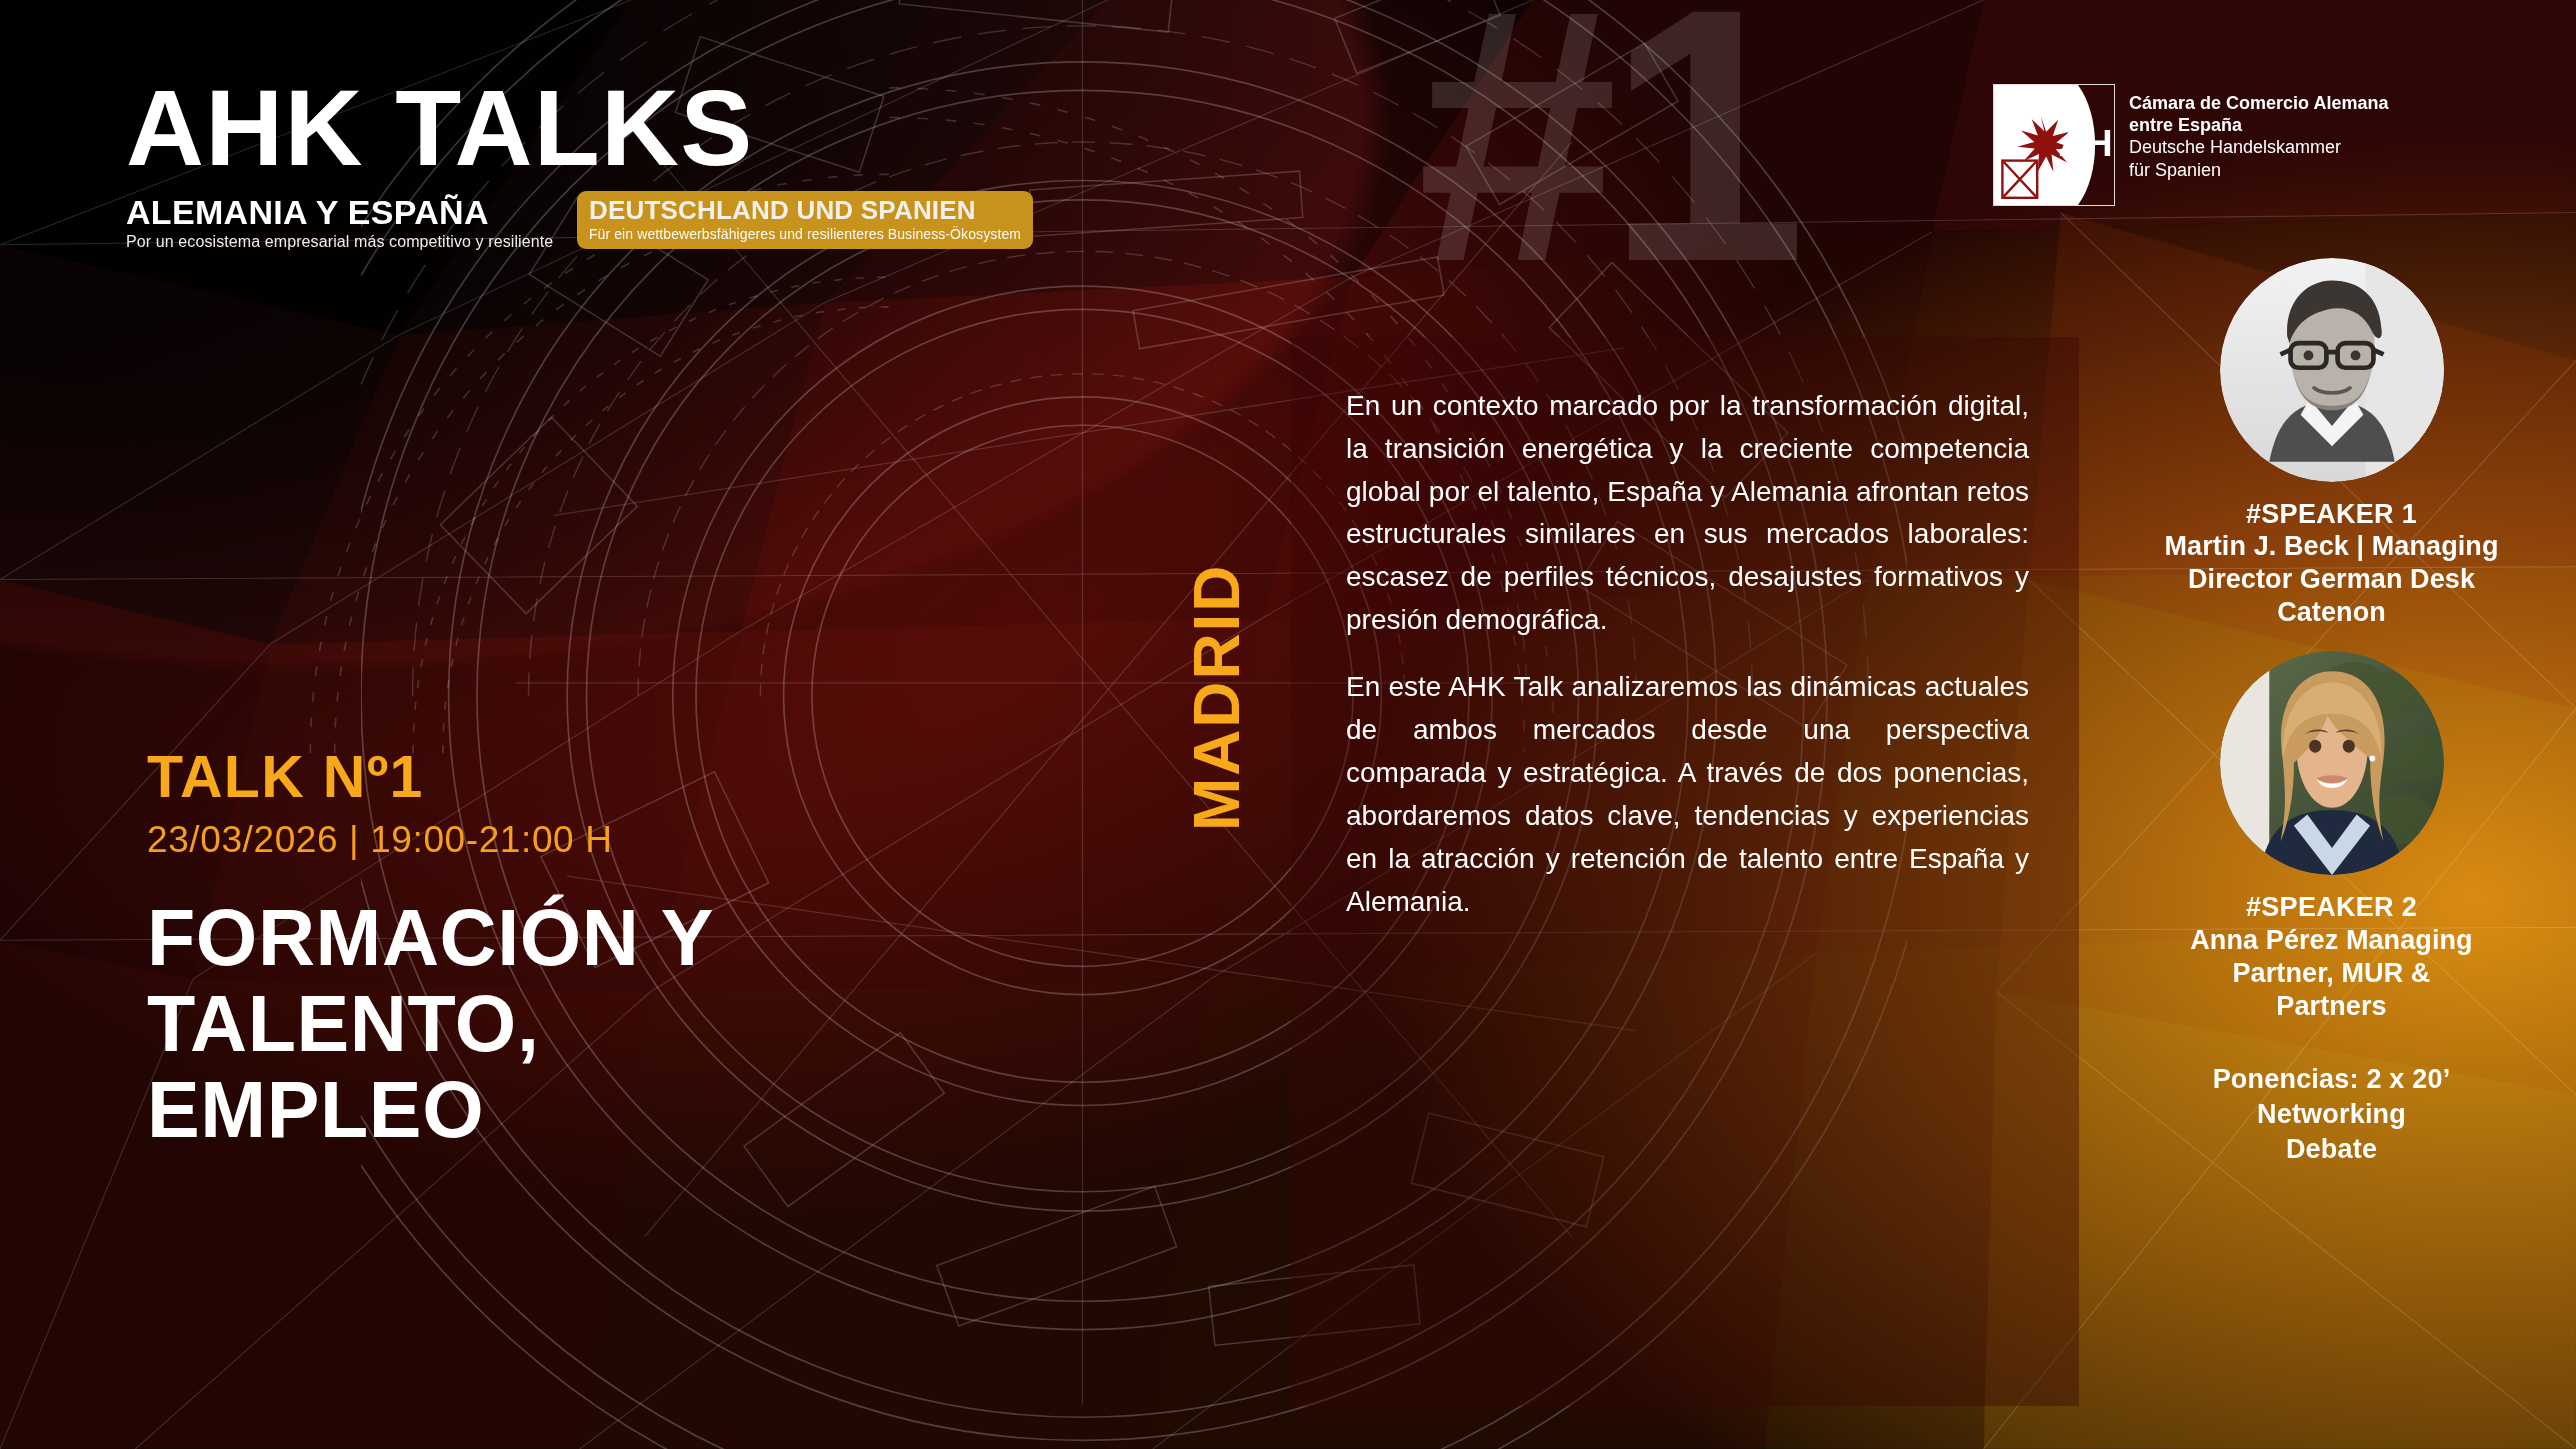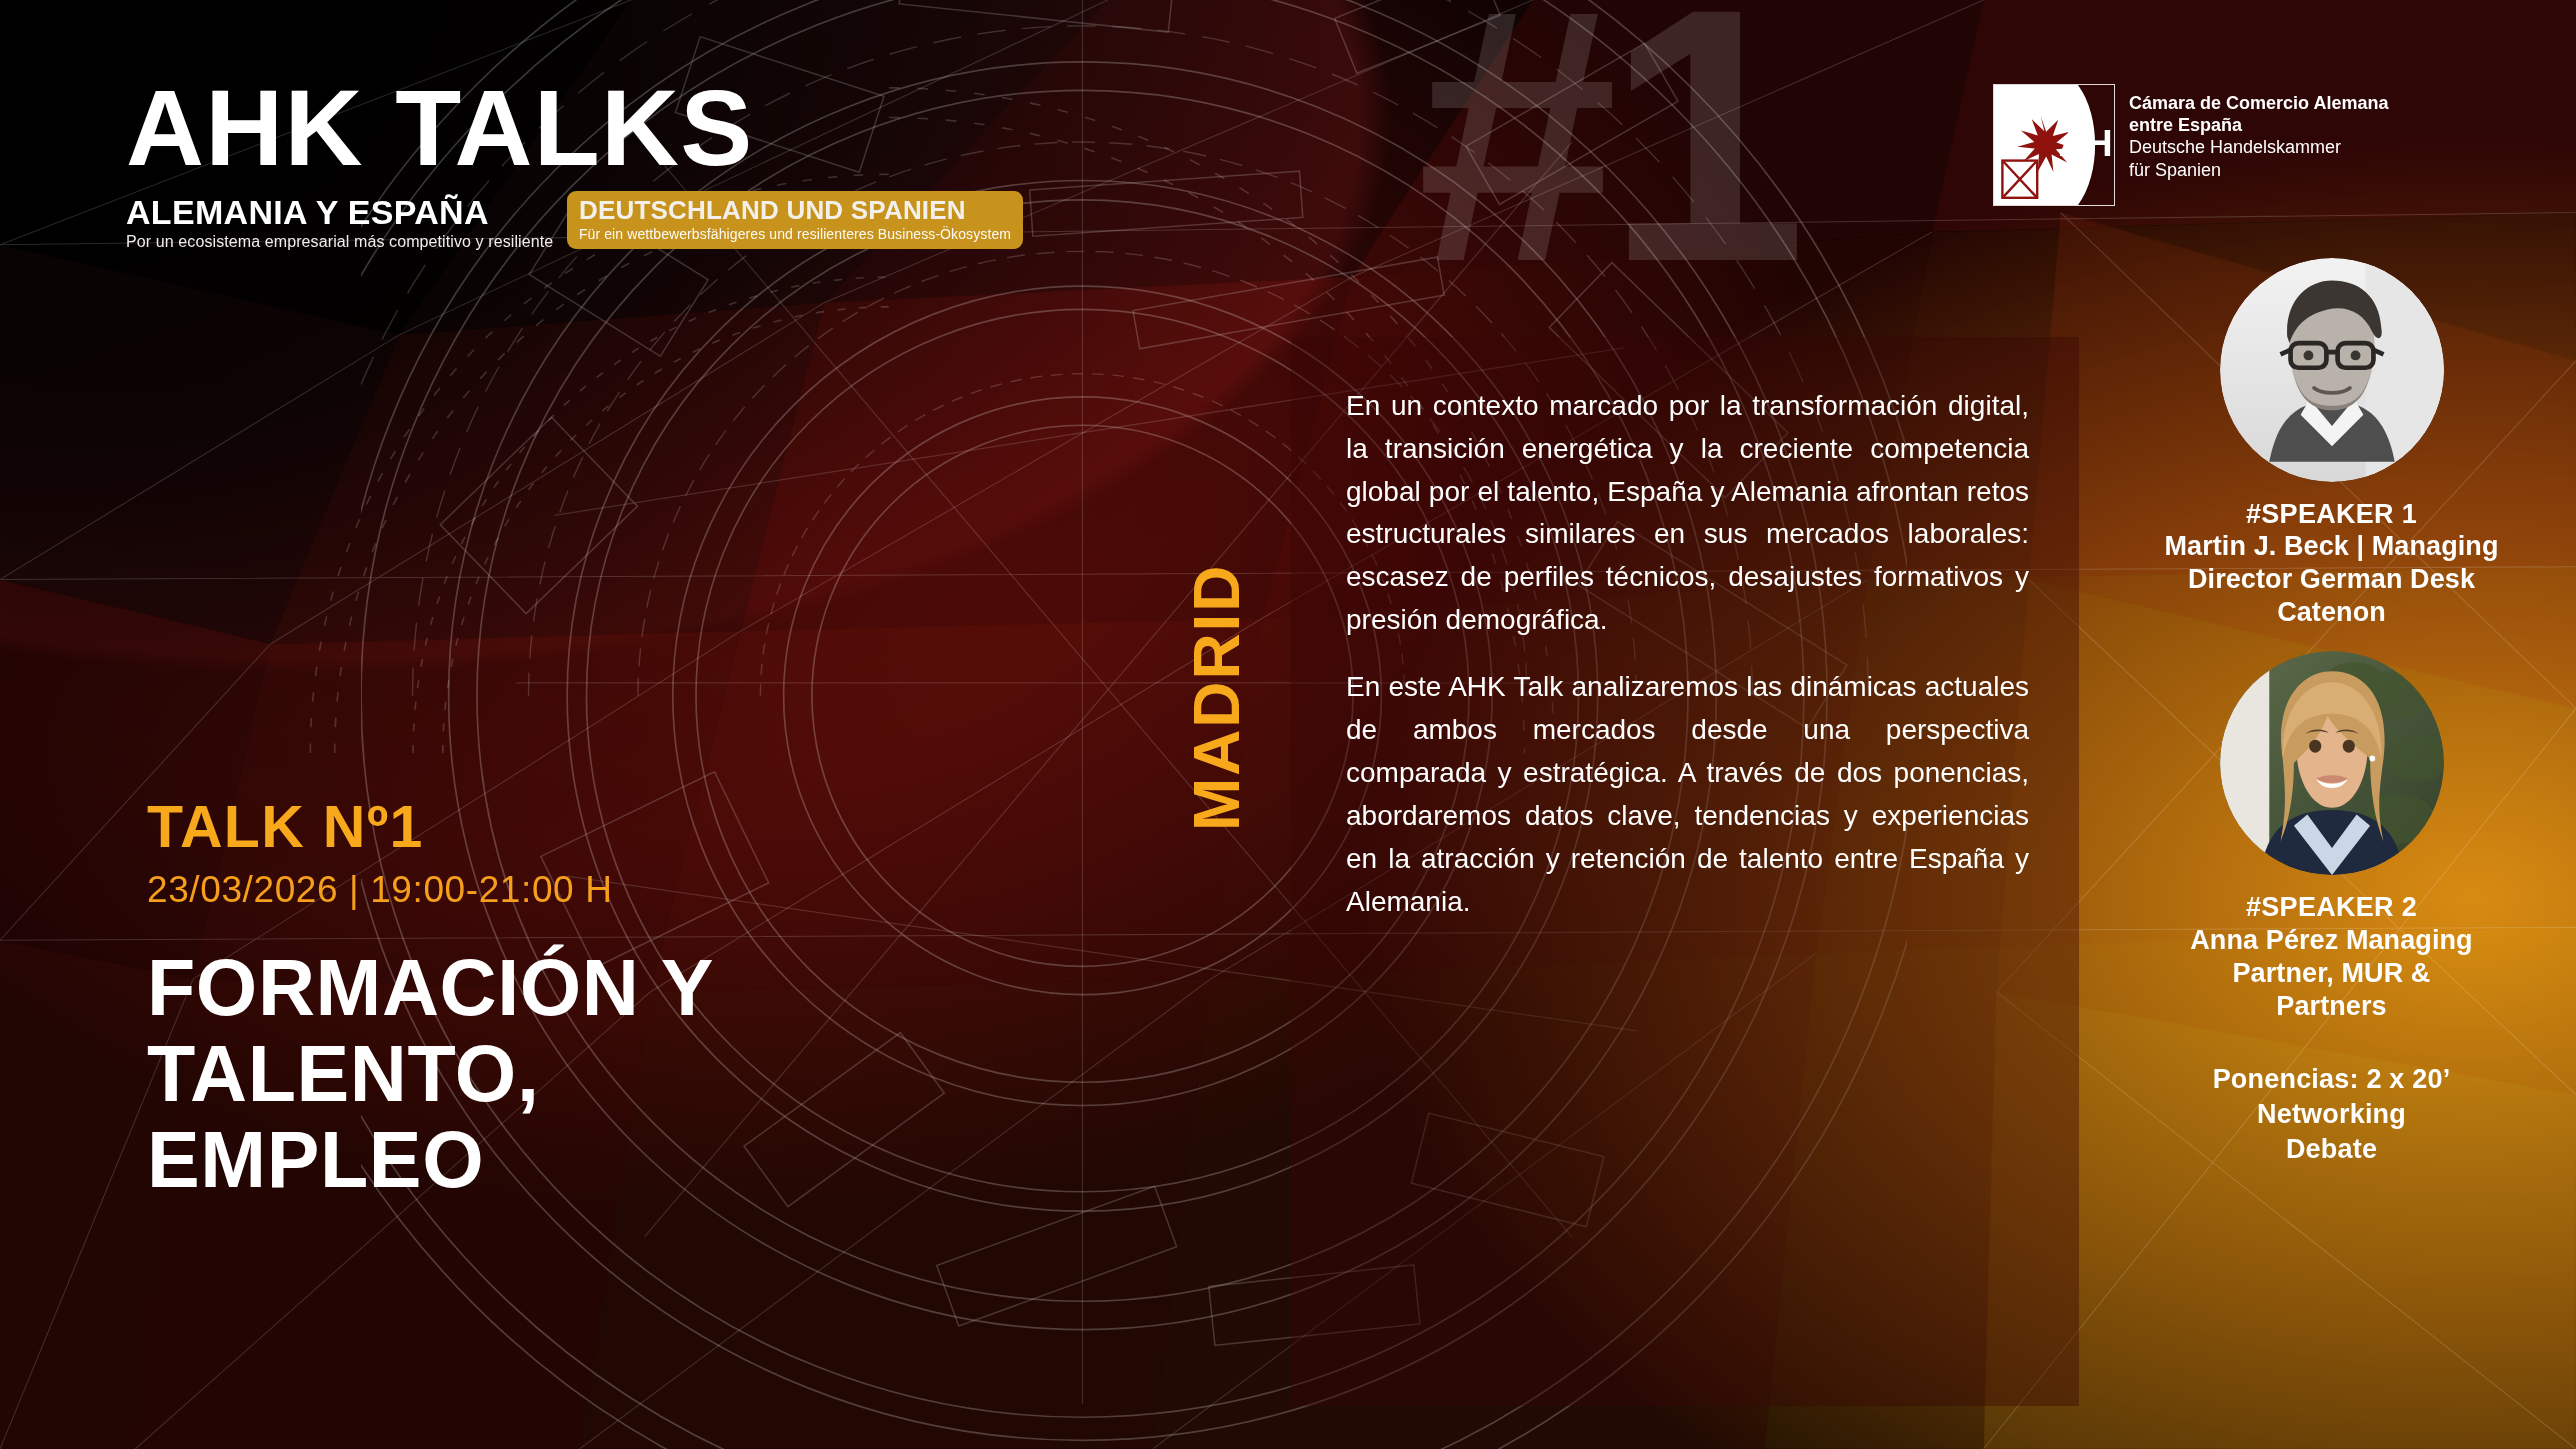--- a/index.html
+++ b/index.html
@@ -63,21 +63,21 @@
   }
 
   
   .brand{ position:absolute; left:126px; top:76px; }
   .brand-title{
     font-size:108px; font-weight:900; color:#ffffff;
     letter-spacing:1.3px; line-height:.96;
     font-family:"Liberation Sans","DejaVu Sans",sans-serif;
     white-space:nowrap;
   }
-  .brand-sub-row{ display:flex; align-items:flex-start; gap:14px; margin-top:13px; }
+  .brand-sub-row{ display:flex; align-items:flex-start; gap:24px; margin-top:13px; }
   .brand-es{ padding-top:2.6px; }
   .brand-es-main{
     font-size:34px; font-weight:800; color:#ffffff; letter-spacing:0.3px; line-height:1.02;
     white-space:nowrap;
   }
   .brand-es-sub{
     font-size:16px; font-weight:400; color:#f2ecea; letter-spacing:0.1px; margin-top:3.2px;
     white-space:nowrap;
   }
   .brand-de{
@@ -123,21 +123,21 @@
     background:rgba(55,6,4,.40);
   }
   .desc-text{
     position:absolute; left:1346px; top:385px; width:683px;
     color:#ffffff; font-size:28px; line-height:1.53;
     text-align:justify; text-justify:inter-word;
   }
   .desc-text p + p{ margin-top:24.5px; }
 
   
-  .talk{ position:absolute; left:147px; top:798px; width:1005px; }
+  .talk{ position:absolute; left:147px; top:748px; width:1005px; }
   .talk-no{
     font-size:59px; font-weight:900; color:#f7a81b; letter-spacing:1.3px; line-height:1;
   }
   .talk-when{
     font-size:37px; font-weight:500; color:#f59f1d; letter-spacing:0.6px;
     margin-top:14px; line-height:1;
   }
   .talk-title{
     margin-top:37px;
     font-size:79px; font-weight:900; color:#ffffff;

